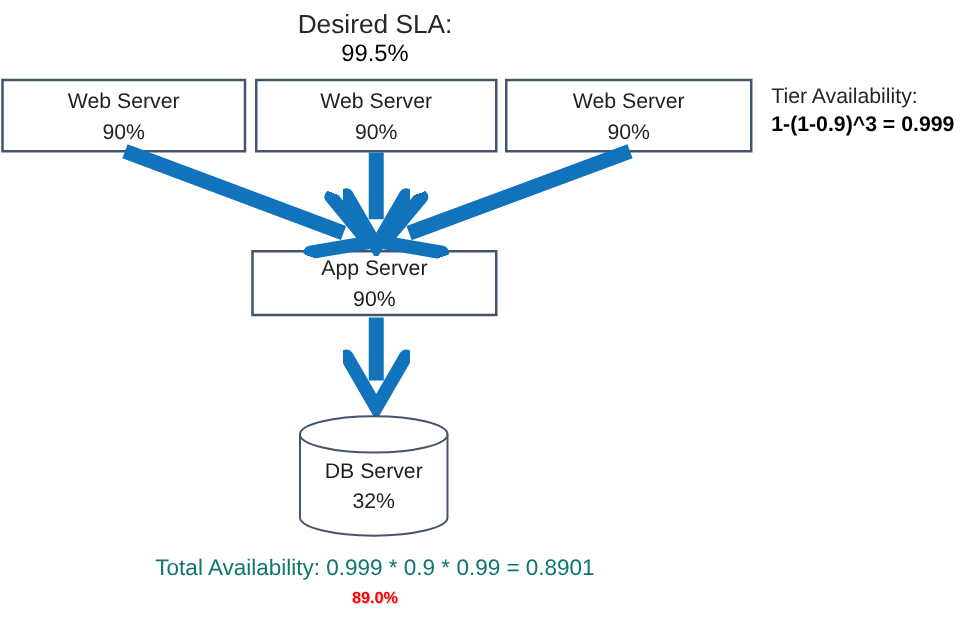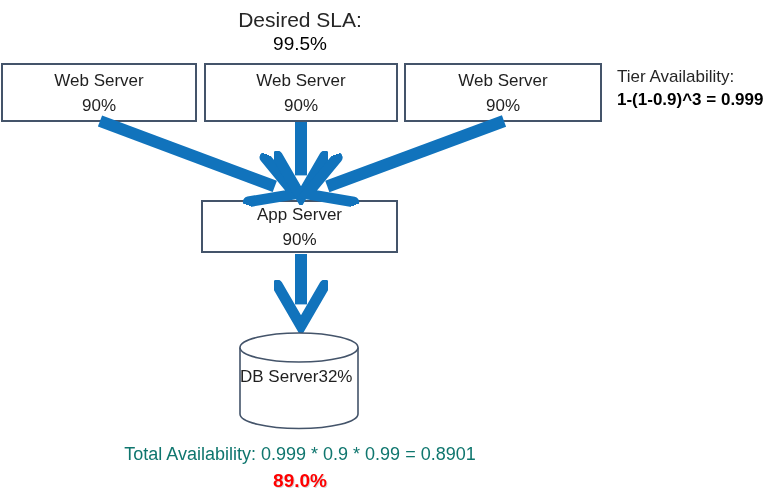--- a/index.html
+++ b/index.html
@@ -14,26 +14,26 @@
     align-items:center;justify-content:center;text-align:center;
     font-size:17px;line-height:25px;color:#1f1f1f;
   }
   .centered{text-align:center;}
   .lbl{font-size:21px;line-height:24px;color:#262626;}
   .val-bold{font-size:19px;line-height:24px;font-weight:normal;color:#000;}
   .tier{font-size:17px;line-height:23px;text-align:left;}
   .tier .formula{font-weight:bold;color:#000;}
   .total-line{font-size:18px;line-height:20px;color:#0f766e;}
   .total-pct{
-    font-size:19px;font-weight:bold;color:var(--highlight,#FF0000);
+    font-size:13px;font-weight:bold;color:var(--highlight,#FF0000);
     text-shadow:1px 1px 0 rgba(140,140,140,.35);
   }
   svg{position:absolute;top:0;left:0;}
   .dbtext{
-    position:absolute;display:flex;flex-direction:row;align-items:center;
+    position:absolute;display:flex;flex-direction:column;align-items:center;
     font-size:17px;line-height:24px;color:#1f1f1f;text-align:center;
   }
 </style>
 </head>
 <body>
 
 <div id="canvas">
 
   <div class="abs centered" style="left:150px;top:8px;width:300px;">
     <div class="lbl">Desired SLA:</div>

